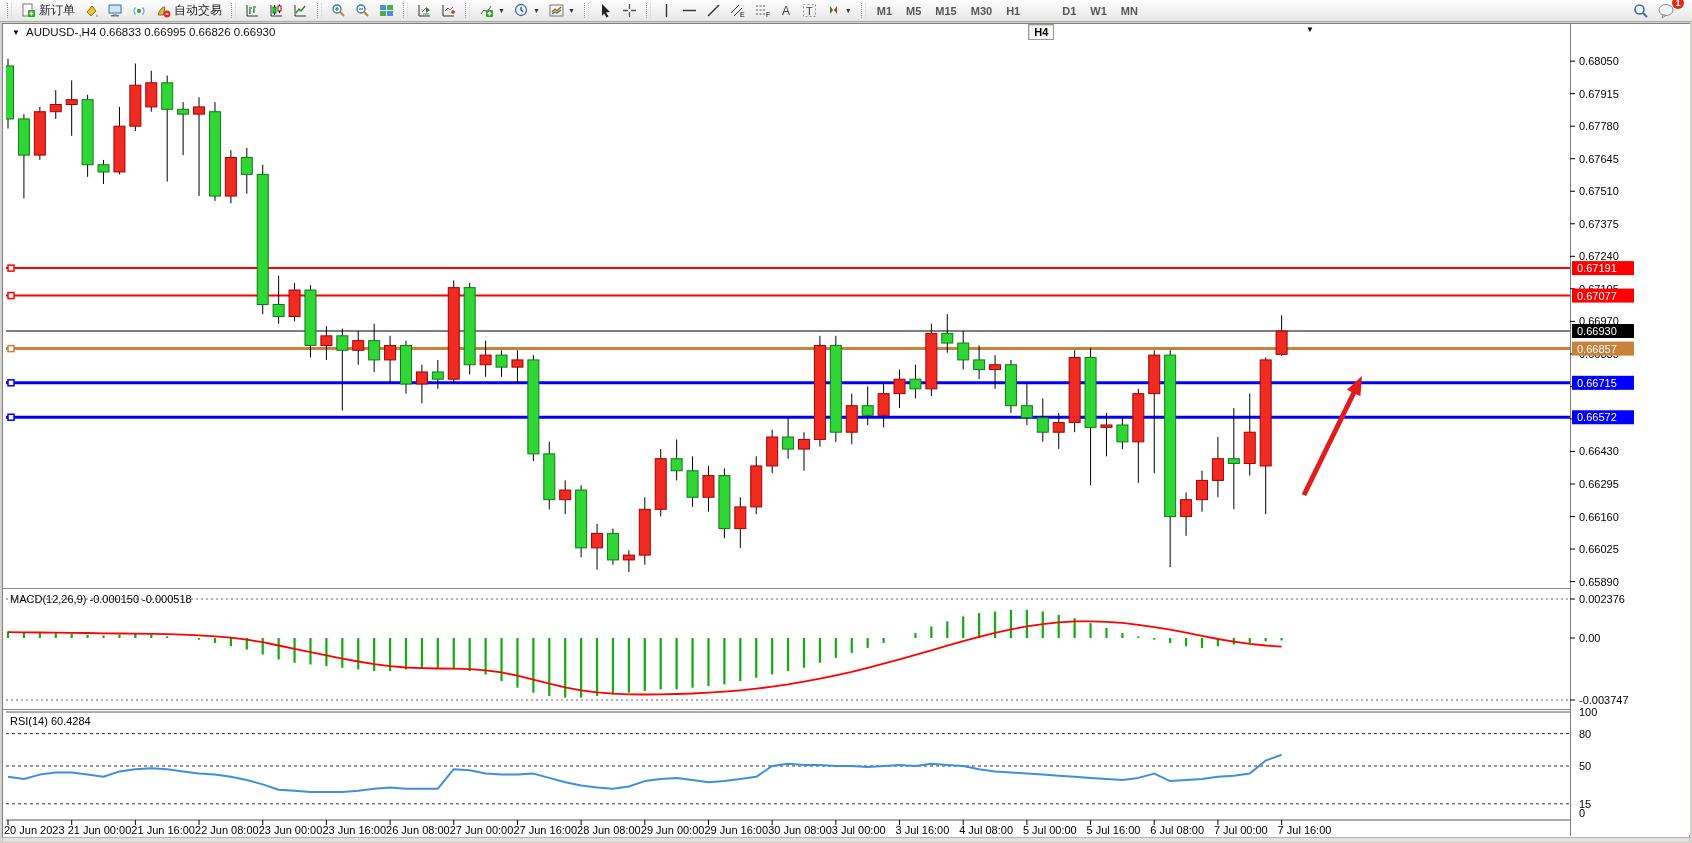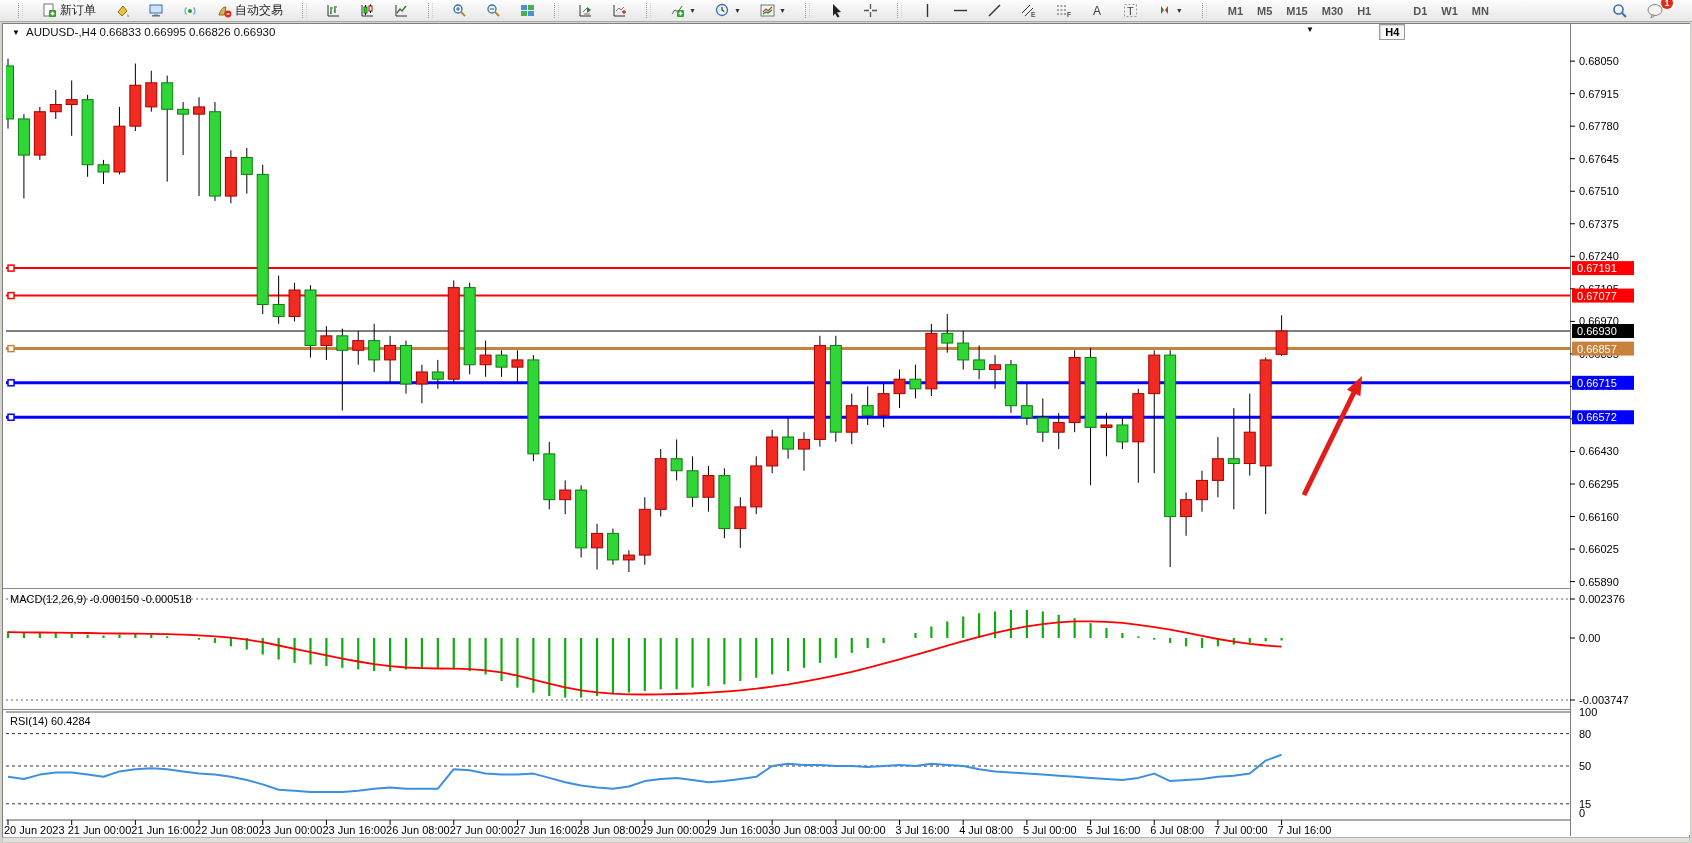--- a/index.html
+++ b/index.html
@@ -1,20 +1,20 @@
 <!DOCTYPE html>
 <html><head>
 <meta charset="utf-8">
 <style>
   html,body{margin:0;padding:0;background:#d6d3ce;font-family:"Liberation Sans",sans-serif;}
   #app{width:1692px;height:843px;position:relative;background:#fff;overflow:hidden;}
   
   .tb{position:absolute;left:0;top:0;width:1692px;height:22px;box-sizing:border-box;
       display:flex;align-items:center;background:linear-gradient(#fdfdfd,#e7e7e7);
-      border-bottom:1px solid #a9a9a9;padding:0 14px;gap:11px;z-index:5;}
+      border-bottom:1px solid #a9a9a9;padding:0 3px;gap:1px;z-index:5;}
   .grip{width:3px;height:15px;margin:0 4px;border-left:1px dotted #999;border-right:1px dotted #cfcfcf;}
   .btn{display:flex;align-items:center;gap:3px;height:19px;padding:0 3px;border:1px solid transparent;
        border-radius:2px;font-size:12px;color:#222;cursor:default;white-space:nowrap;}
   .btn svg{display:block;}
   .dd{font-size:7px;color:#333;margin-left:1px;}
   .tf{font-size:11px;font-weight:bold;color:#555;padding:1px 5px;border:1px solid transparent;}
   .tf.active{background:#f8f8f6;border:1px solid #9a9a9a;box-shadow:inset 1px 1px 1px #d7d7d7;color:#000;margin-top:43px;}
   .spacer{flex:1;}
   .badge{position:absolute;top:-4px;right:-6px;background:#e02a1a;color:#fff;font-size:9px;font-weight:bold;
          border-radius:50%;width:12px;height:12px;line-height:12px;text-align:center;}

